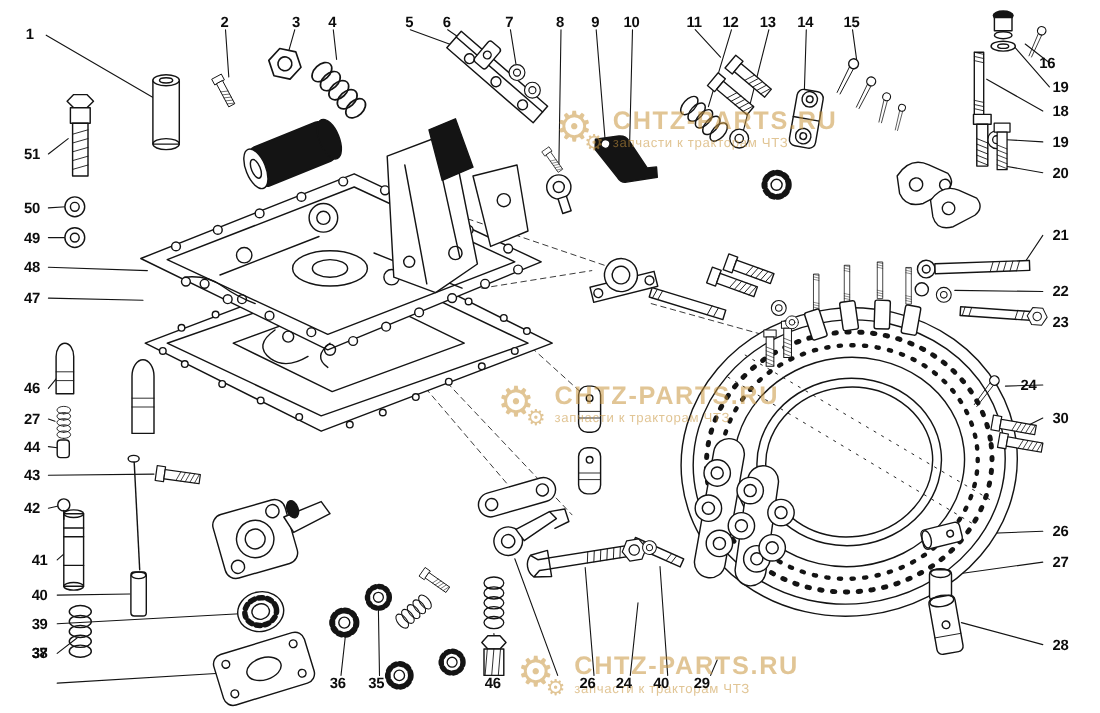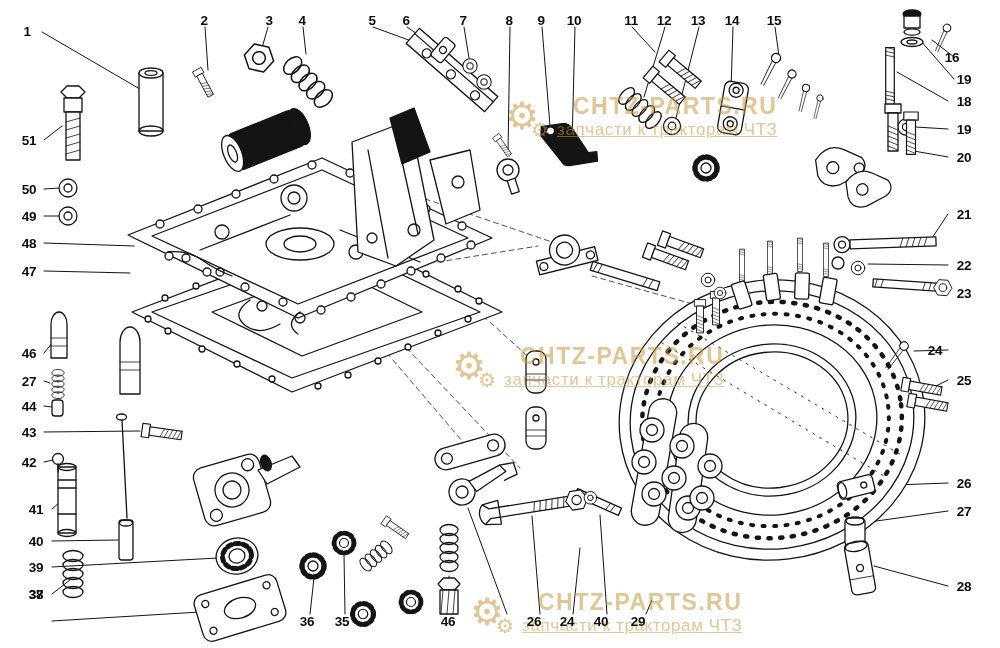--- a/index.html
+++ b/index.html
@@ -15,23 +15,23 @@
   .dash{stroke-dasharray:5 4;stroke-width:0.9;stroke:#3a3a3a;fill:none;}
   
   .co{position:absolute;transform:translate(-50%,-50%);font-weight:bold;font-size:13.5px;
       color:#0d0d0d;letter-spacing:-0.3px;user-select:none;}
   
   .wm{position:absolute;display:flex;align-items:center;gap:8px;
       color:rgba(201,150,62,0.55);pointer-events:none;}
   .wm .gear{line-height:1;}
   .wm .g1{font-size:38px;}
   .wm .g2{font-size:20px;margin-left:-16px;margin-top:28px;}
-  .wm .txt{display:flex;flex-direction:column;text-align:right;}
+  .wm .txt{display:flex;flex-direction:column;}
   .wm .brand{font-weight:bold;font-size:23px;letter-spacing:1.5px;}
-  .wm .tag{font-size:17px;letter-spacing:0.6px;text-decoration:underline;}
+  .wm .tag{font-size:12px;letter-spacing:0.6px;}
 </style>
 </head>
 <body>
 
 <div class="stage">
 
 <svg width="1000" height="648" viewBox="0 0 1000 648">
   <defs>
     <g id="bolt">
       <rect class="fw" x="0" y="-8" width="9" height="16"></rect>
@@ -507,21 +507,21 @@
 <div class="co" style="left:774px;top:20px">15</div>
 <div class="co" style="left:952px;top:57px">16</div>
 <div class="co" style="left:964px;top:79px">19</div>
 <div class="co" style="left:964px;top:101px">18</div>
 <div class="co" style="left:964px;top:129px">19</div>
 <div class="co" style="left:964px;top:157px">20</div>
 <div class="co" style="left:964px;top:214px">21</div>
 <div class="co" style="left:964px;top:265px">22</div>
 <div class="co" style="left:964px;top:293px">23</div>
 <div class="co" style="left:935px;top:350px">24</div>
-<div class="co" style="left:964px;top:380px">25</div>
+<div class="co" style="left:964px;top:380px">30</div>
 <div class="co" style="left:964px;top:483px">26</div>
 <div class="co" style="left:964px;top:511px">27</div>
 <div class="co" style="left:964px;top:586px">28</div>
 <div class="co" style="left:638px;top:621px">29</div>
 <div class="co" style="left:601px;top:621px">40</div>
 <div class="co" style="left:567px;top:621px">24</div>
 <div class="co" style="left:534px;top:621px">26</div>
 <div class="co" style="left:501px;top:656px">33</div>
 <div class="co" style="left:448px;top:621px">46</div>
 <div class="co" style="left:342px;top:621px">35</div>

